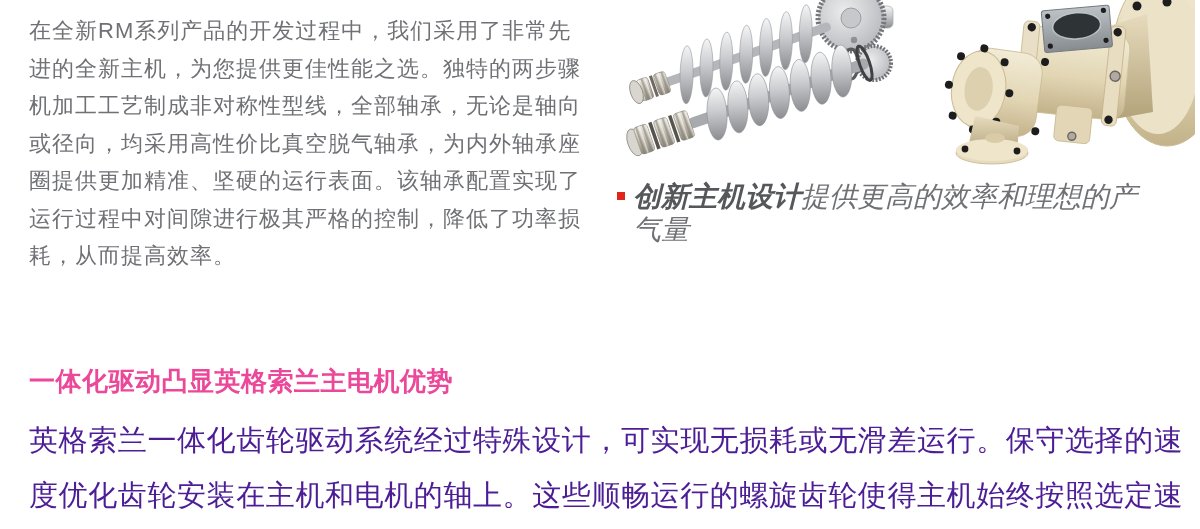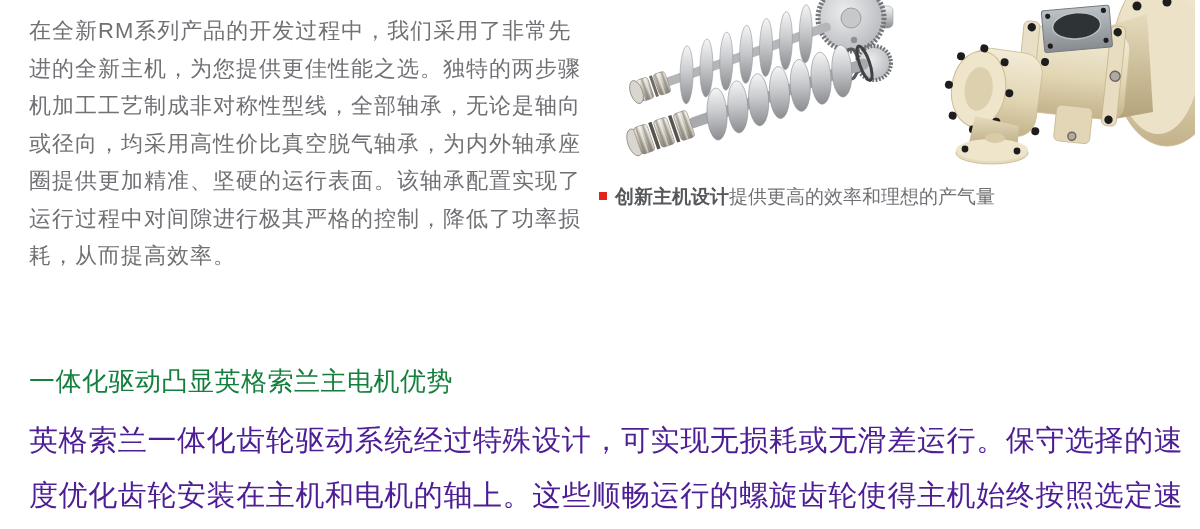--- a/index.html
+++ b/index.html
@@ -16,33 +16,33 @@
     font-size:22px;line-height:37.5px;letter-spacing:1px;color:#707175;
   }
 
   
   .img-box{position:absolute;top:0;}
   .img-rotor{left:602px;width:278px;height:178px;}
   .img-airend{left:890px;width:290px;height:172px;}
 
   
   .features{
-    position:absolute;left:584px;top:180px;width:560px;margin:0;padding:0;list-style:none;
-    font-size:19px;line-height:33px;color:#707175;
+    position:absolute;left:602px;top:180px;width:560px;margin:0;padding:0;list-style:none;
+    font-size:28px;line-height:33px;color:#707175;font-style:italic;
   }
   .feature{position:relative;margin:0 0 12px 0;padding-left:16px;width:515px;}
   .bullet{
     position:absolute;left:0;top:12px;width:8px;height:8px;background:#e1251b;
   }
   .ft{font-weight:700;color:#55575b;}
 
   
   .heading{
     position:absolute;left:14px;top:364px;margin:0;
-    font-size:26px;font-weight:400;letter-spacing:0.5px;color:#15803d;
+    font-size:26px;font-weight:700;letter-spacing:0.5px;color:#ec4899;
   }
   .bottom-para{
     position:absolute;left:14px;top:413px;width:1180px;margin:0;
     font-size:29px;line-height:55px;letter-spacing:0.6px;color:#4c1d95;
   }
 </style>
 </head>
 <body>
 
 <div class="canvas">

